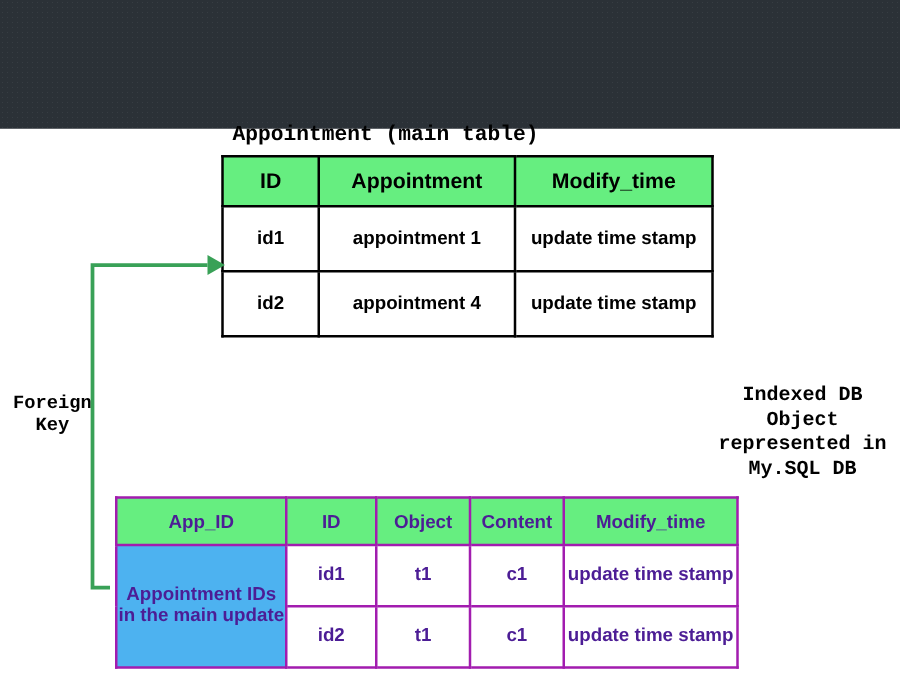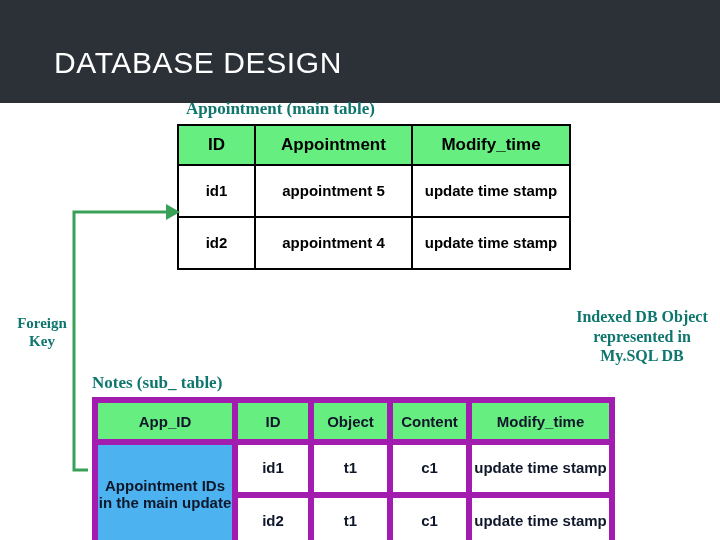--- a/index.html
+++ b/index.html
@@ -38,23 +38,23 @@
     font-size: 30px;
     letter-spacing: 0.6px;
     color: #ffffff;
     font-family: "Liberation Sans", sans-serif;
     font-weight: normal;
     white-space: nowrap;
   }
   
   .cap {
     position: absolute;
-    font-family: Liberation Serif, serif;
+    font-family: Liberation Mono, monospace;
     font-weight: bold;
-    color: #0f766e;
+    color: #000000;
     white-space: nowrap;
   }
   
   #appt-caption {
     left: 186px;
     top: 99px;
     font-size: 17px;
   }
   #appt-table {
     position: absolute;
@@ -100,26 +100,26 @@
     position: absolute;
     left: 92px;
     top: 397px;
     width: 491px;
     border: 2px solid #000000;
     border-collapse: collapse;
     background: #ffffff;
     table-layout: fixed;
   }
   #notes-table td {
-    border: 6px solid #a21caf;
+    border: 2px solid #a21caf;
     text-align: center;
     vertical-align: middle;
     font-family: "Liberation Sans", sans-serif;
     font-weight: bold;
-    color: #0f172a;
+    color: #4c1d95;
     padding: 0;
   }
   #notes-table thead td {
     background: #66ee80;
     height: 36px;
     font-size: 15px;
   }
   #notes-table tbody td {
     height: 47px;
     font-size: 15px;
@@ -164,51 +164,49 @@
     height: 540px;
     pointer-events: none;
   }
 </style>
 </head>
 <body>
 
 <div id="slide">
 
   <div id="title-band"></div>
-  <div id="title-text">DATABASE DESIGN</div>
 
   <div class="cap" id="appt-caption">Appointment (main table)</div>
 
   <table id="appt-table">
     <thead>
       <tr>
         <td class="col-id">ID</td>
         <td class="col-desc">Appointment</td>
         <td class="col-mod">Modify_time</td>
       </tr>
     </thead>
     <tbody>
       <tr>
         <td>id1</td>
-        <td>appointment 5</td>
+        <td>appointment 1</td>
         <td>update time stamp</td>
       </tr>
       <tr>
         <td>id2</td>
         <td>appointment 4</td>
         <td>update time stamp</td>
       </tr>
     </tbody>
   </table>
 
   <div class="cap" id="fk-label">Foreign Key</div>
 
   <div class="cap" id="indexed-note">Indexed DB Object represented in My.SQL DB</div>
 
-  <div class="cap" id="notes-caption">Notes (sub_ table)</div>
 
   <table id="notes-table">
     <thead>
       <tr>
         <td class="n-app">App_ID</td>
         <td class="n-id">ID</td>
         <td class="n-title">Object</td>
         <td class="n-content">Content</td>
         <td class="n-mod">Modify_time</td>
       </tr>

